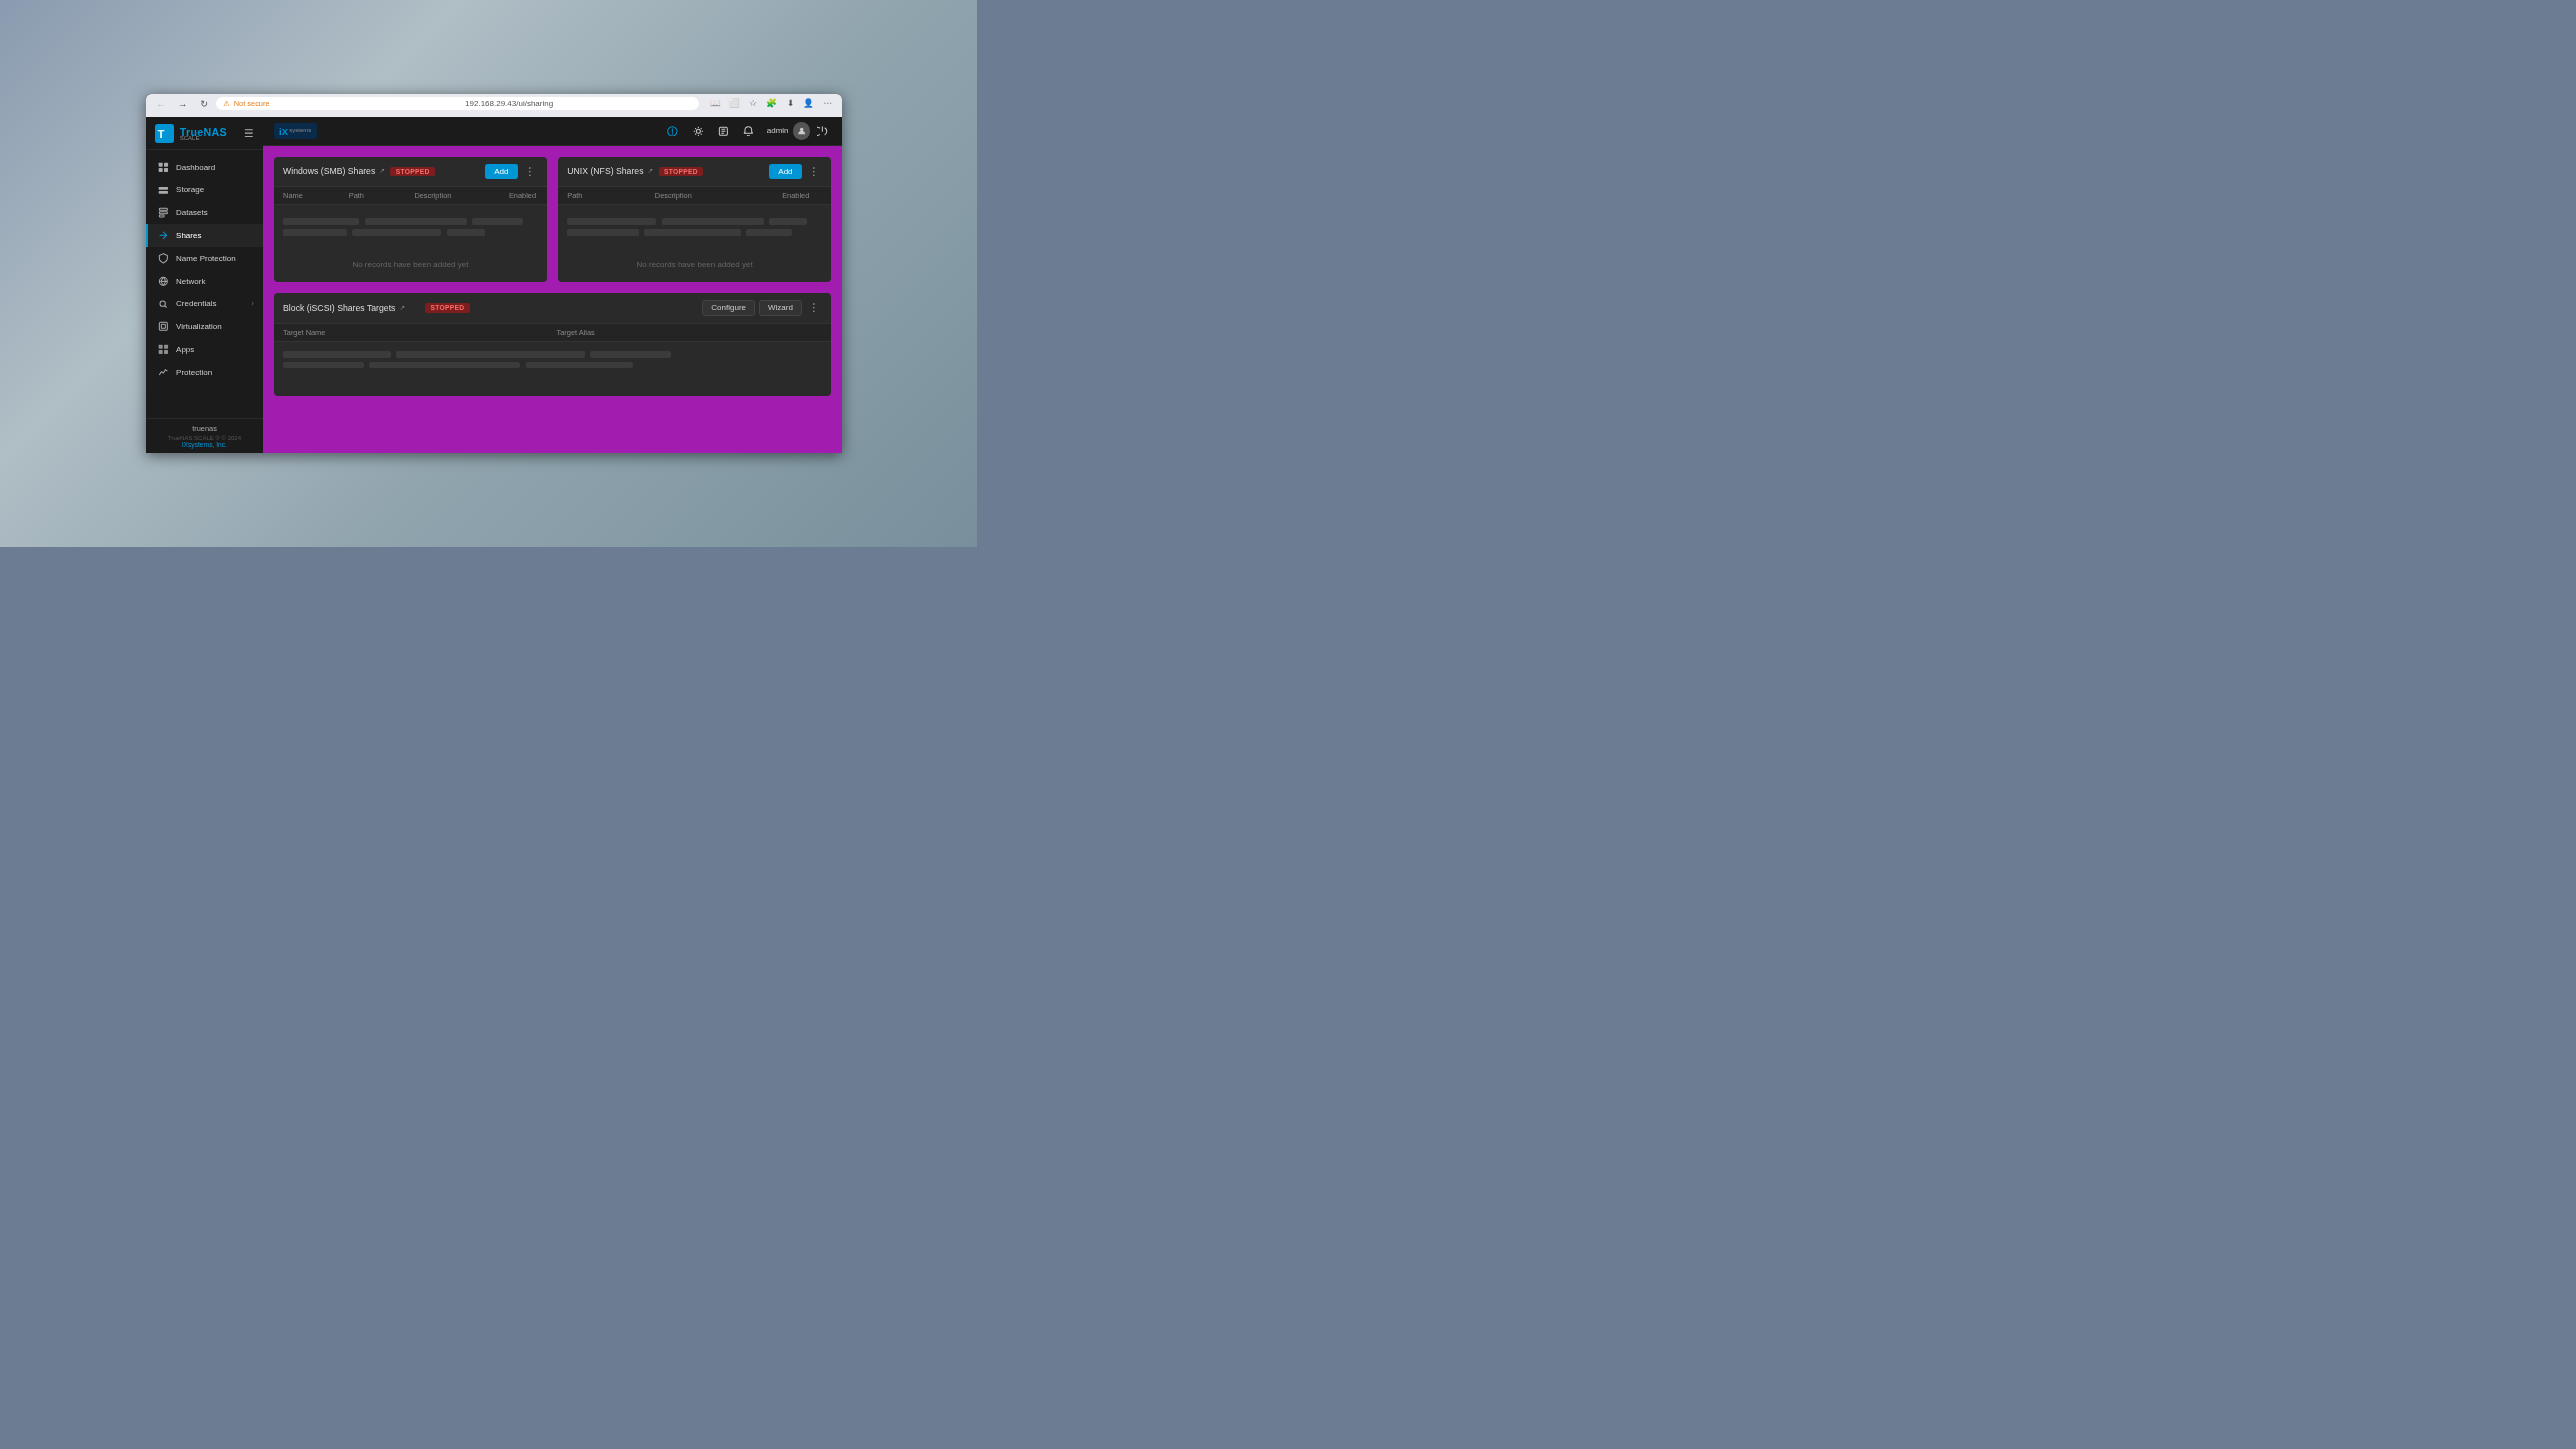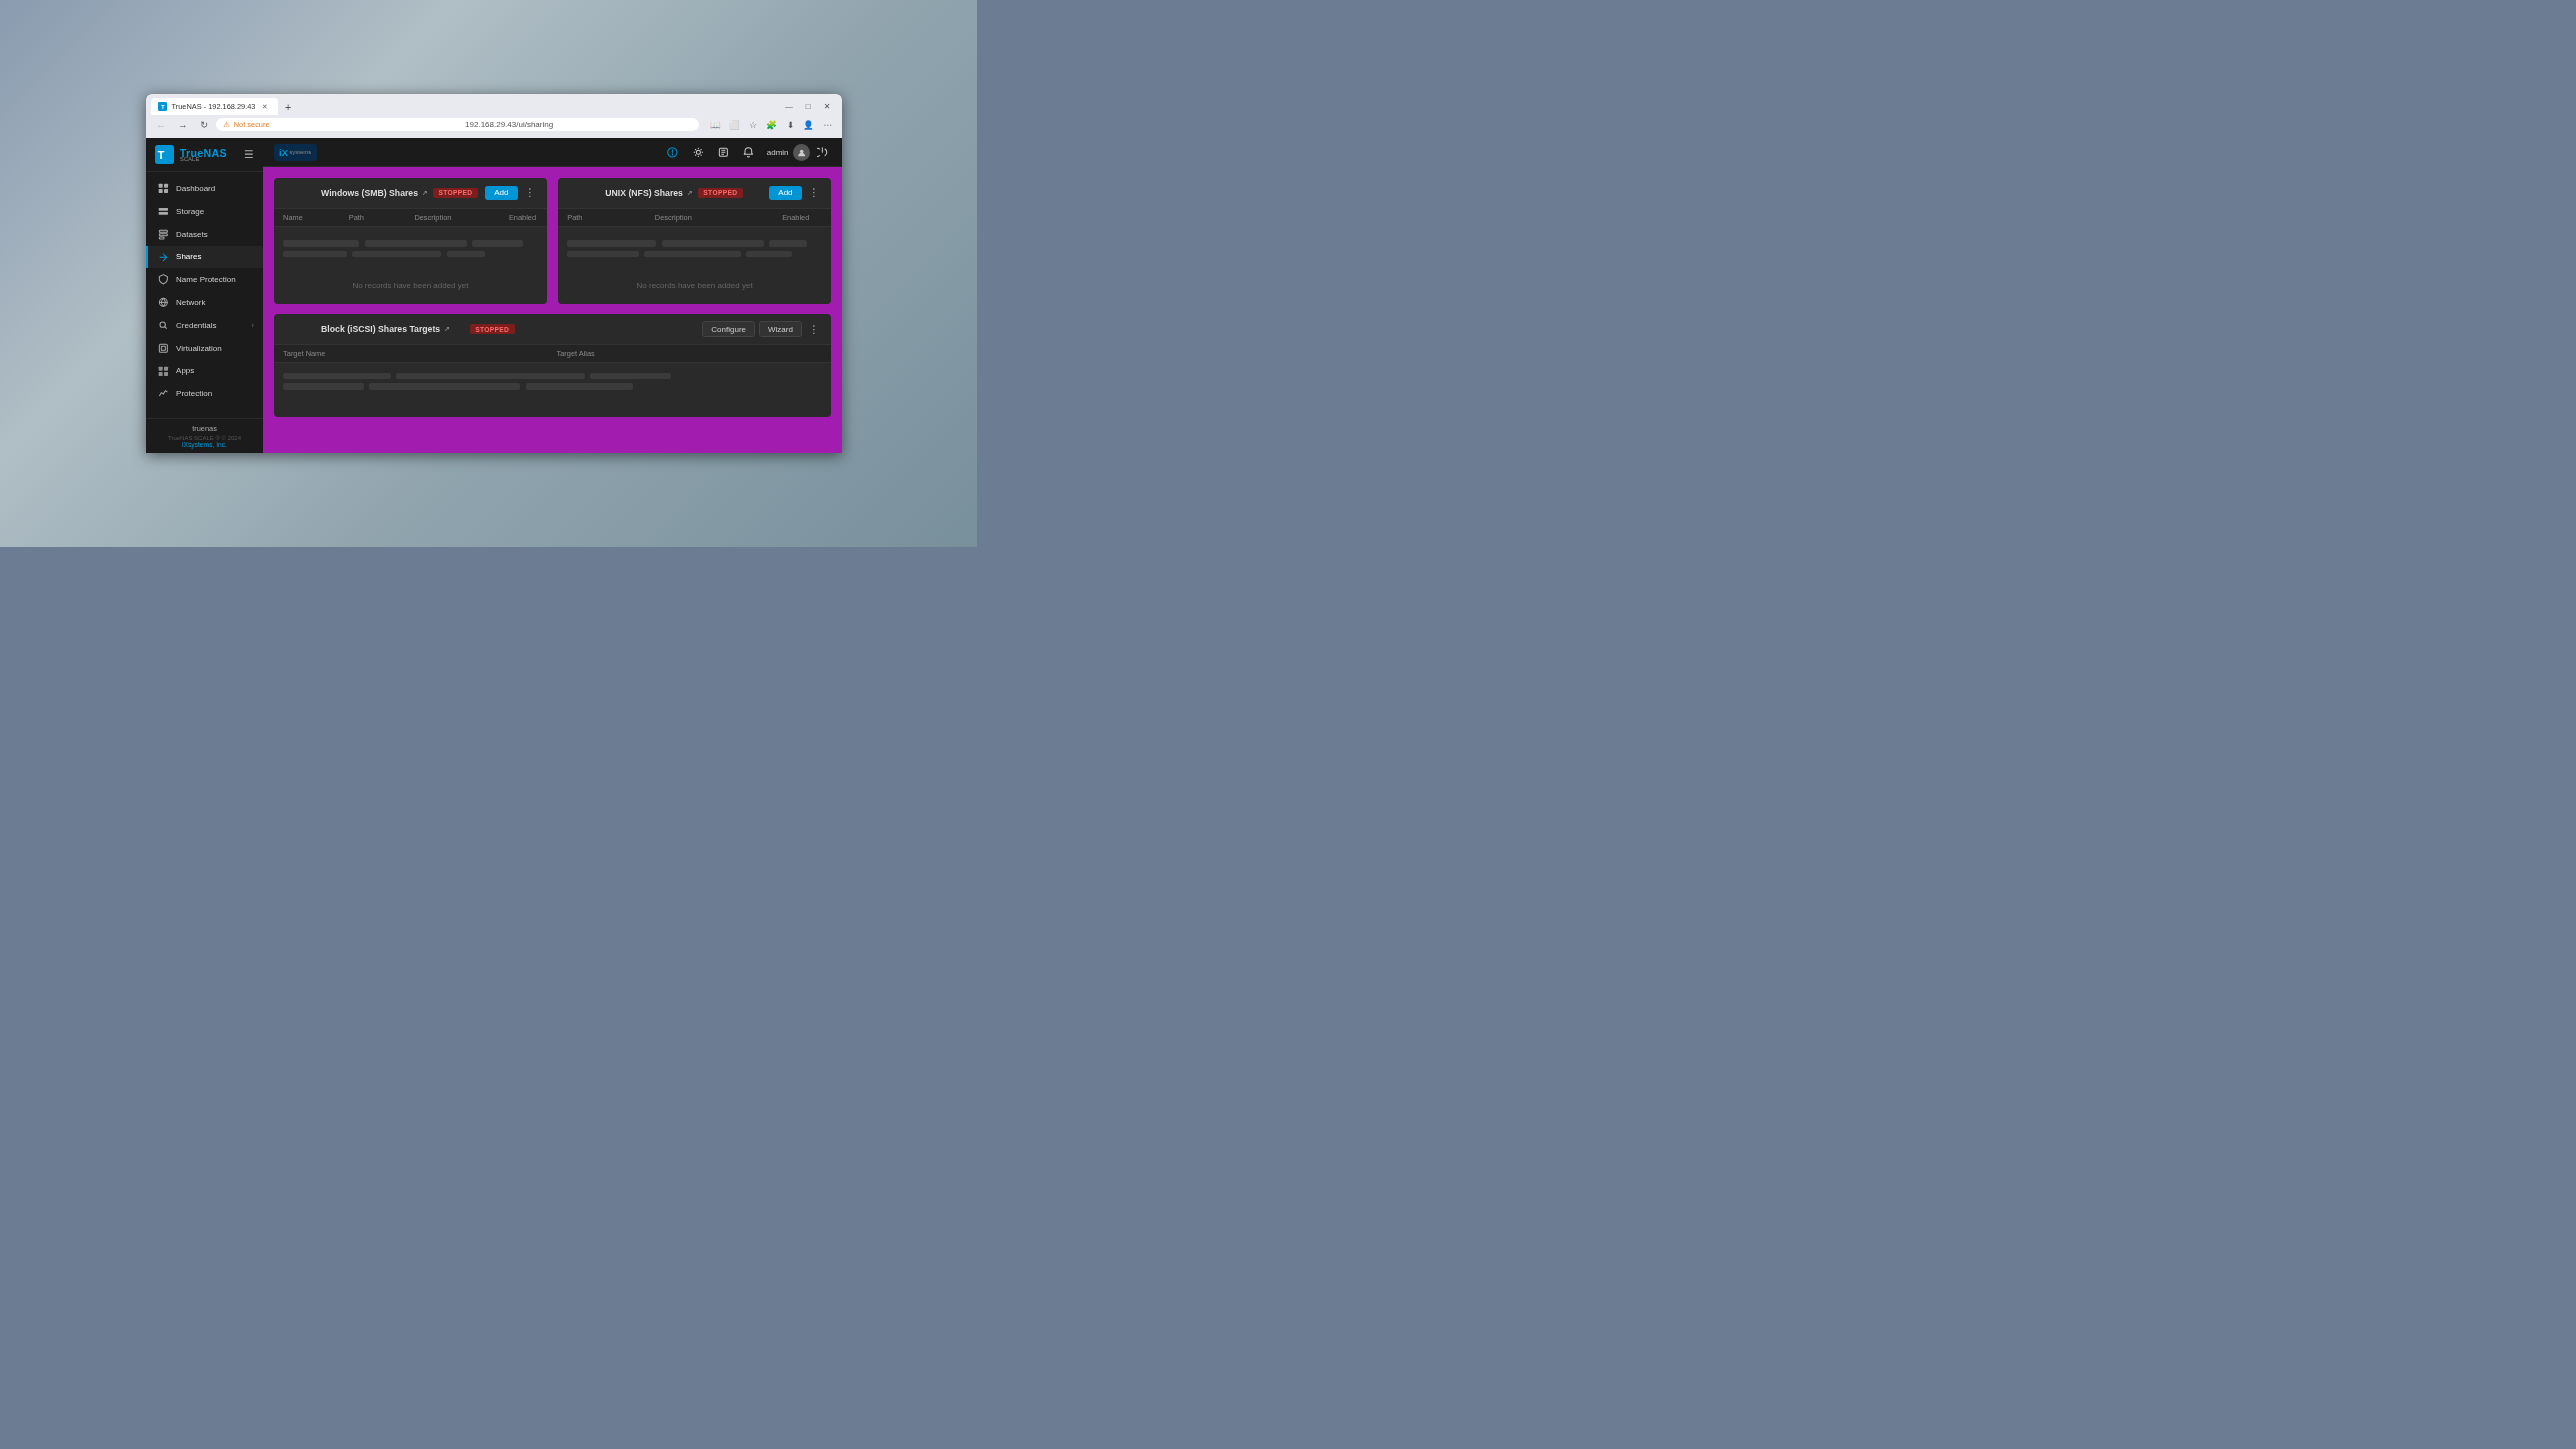--- a/index.html
+++ b/index.html
@@ -411,26 +411,25 @@
     .share-card-header {
       display: flex;
       align-items: center;
       padding: 6.7px 9.4px;
       gap: 5.4px;
       border-bottom: 0.7px solid #333;
     }
 
     .share-title {
       font-size: 8.7px;
-      font-weight: 700;
+      font-weight: 400;
       color: #ddd;
       display: flex;
       align-items: center;
       gap: 4px;
-      margin-left: 38px;
     }
 
     .share-title .ext-link-icon {
       font-size: 6.7px;
       color: #888;
     }
 
     .status-badge {
       font-size: 6.7px;
       padding: 1.3px 5.4px;
@@ -606,34 +605,20 @@
   </style>
 </head>
 <body>
 
 <div class="desktop-bg"></div>
 
 <div class="browser-window">
 
   <div class="browser-chrome">
 
-    <div class="browser-tabs">
-      <div class="browser-tab">
-        <div class="tab-favicon">T</div>
-        <span class="tab-title">TrueNAS - 192.168.29.43</span>
-        <div class="tab-close">✕</div>
-      </div>
-      <div class="new-tab-btn">+</div>
-
-      <div class="win-controls">
-        <button class="win-btn">—</button>
-        <button class="win-btn">□</button>
-        <button class="win-btn close">✕</button>
-      </div>
-    </div>
 
     <div class="browser-controls">
       <div class="nav-btn disabled">←</div>
       <div class="nav-btn">→</div>
       <div class="nav-btn">↻</div>
 
       <div class="address-bar">
         <span class="security-icon">⚠</span>
         <span class="address-bar" style="color:#e67e22;font-size:7.4px;background:none;padding:0;">Not secure</span>
         <span class="url-text">192.168.29.43/ui/sharing</span>

